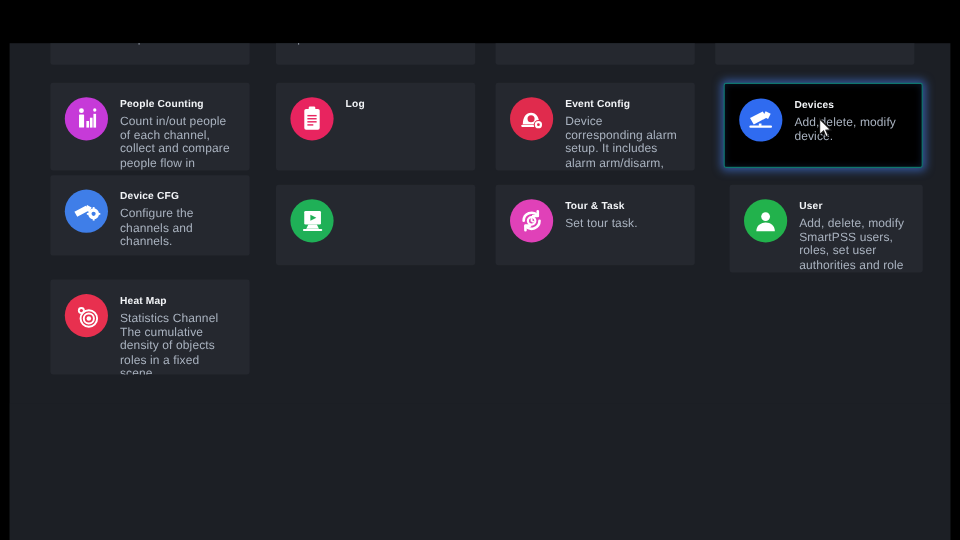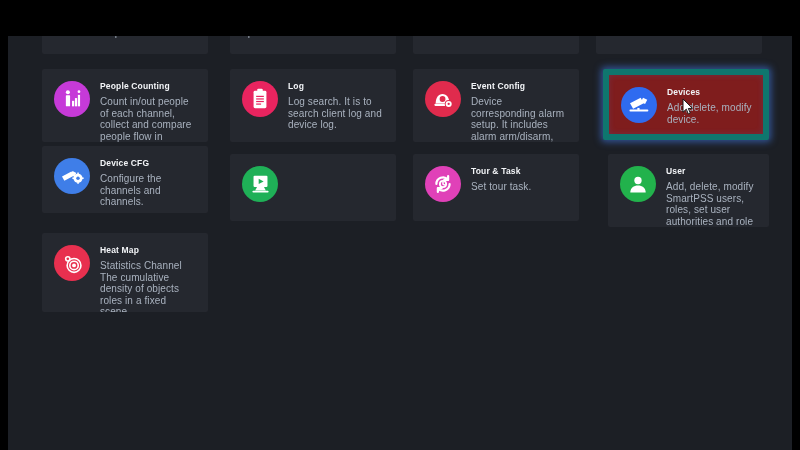--- a/index.html
+++ b/index.html
@@ -27,22 +27,22 @@
   #module-grid{
     position:absolute; left:0; top:0; width:784px; height:300px;
   }
   .card{
     position:absolute;
     background:#25282f;
     border-radius:2px;
     overflow:hidden;
   }
   .card.selected{
-    background:#7f1d1d;
-    border:6px solid #0f766e;
+    background:#000000;
+    border:1px solid #0f766e;
     box-shadow:0 0 7px 2px rgba(70,130,245,.55), inset 0 0 6px rgba(70,130,245,.18);
   }
   .card-inner{
     display:flex;
     align-items:flex-start;
     padding:11px 10px 10px 12px;
     height:100%;
   }
   .icon-wrap{
     flex:0 0 auto;
@@ -160,21 +160,20 @@
               <g fill="#e8245f">
                 <rect x="5.8" y="8.5" width="8.4" height="1.3"></rect>
                 <rect x="5.8" y="11.3" width="8.4" height="1.3"></rect>
                 <rect x="5.8" y="14.1" width="8.4" height="1.3"></rect>
                 <rect x="5.8" y="16.9" width="5.4" height="1.3"></rect>
               </g>
             </svg>
           </span>
           <div class="card-text">
             <div class="card-title">Log</div>
-            <div class="card-desc">Log search. It is to search client log and device log.</div>
           </div>
         </div>
       </div>
 
       <div class="card" style="left:405px; top:33px; width:166px; height:73px;">
         <div class="card-inner">
           <span class="icon-wrap" style="background:#e02b4d;">
             <svg width="22" height="22" viewBox="0 0 24 24" fill="#fff">
               <path d="M4 17 C4 10.5 7 6.5 11.5 6.5 C16 6.5 19 10.5 19 17 Z"></path>
               <rect x="2.6" y="17.3" width="17.8" height="2.2" rx="1.1"></rect>

